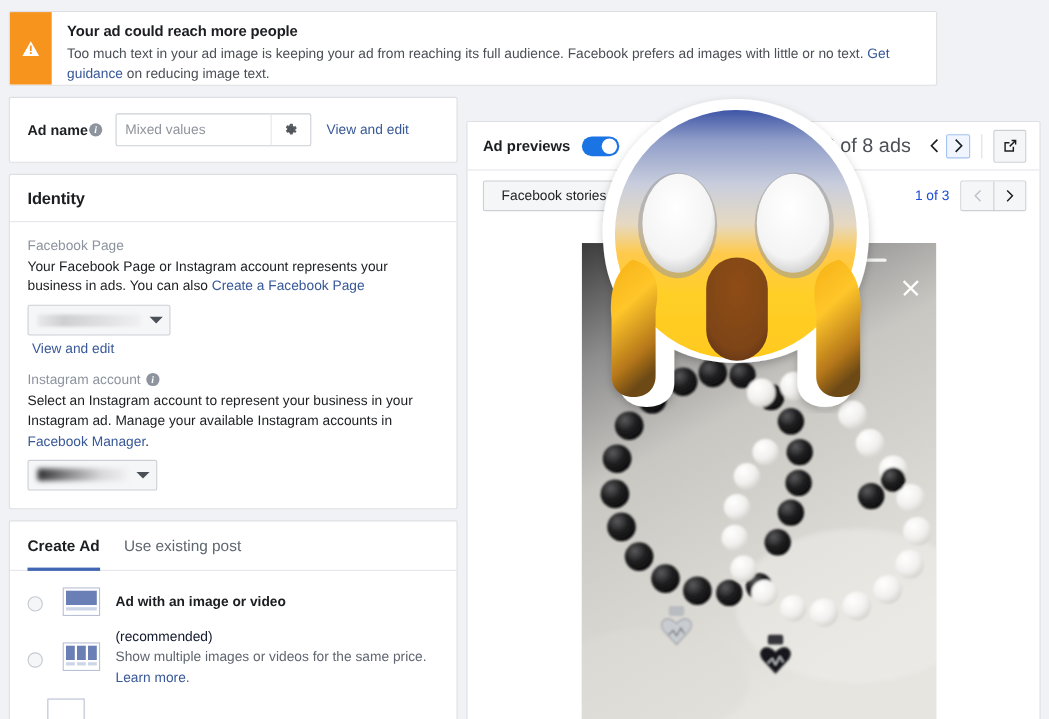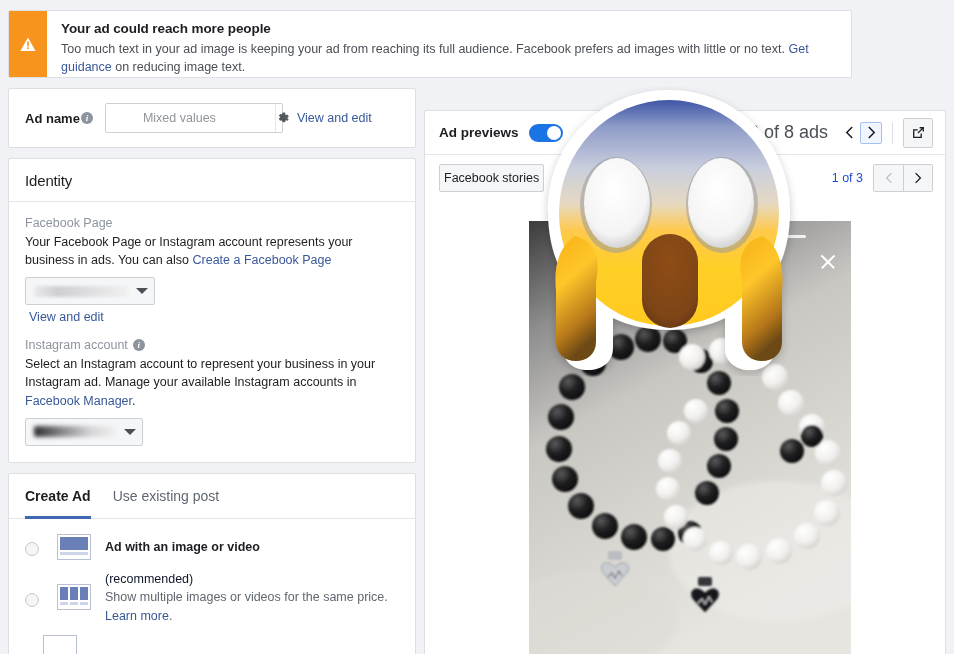--- a/index.html
+++ b/index.html
@@ -67,35 +67,35 @@
     line-height: 1; font-family: "Liberation Serif", serif;
   }
   .adname-input {
     flex: 0 0 auto; width: 178px; height: 30px; margin-left: 12px;
     border: 1px solid #ccd0d5; border-radius: 2px; background: #fff;
     display: flex; align-items: center; position: relative;
   }
   .adname-input input {
     border: 0; outline: 0; background: transparent;
     height: 100%; width: 140px; padding: 0 8px;
-    font-family: inherit; font-size: 12.5px; color: #1c1e21; margin-left: 29px;
+    font-family: inherit; font-size: 12.5px; color: #1c1e21;
   }
   .adname-input input::placeholder { color: #90949c; }
   .gear-btn {
     width: 36px; height: 28px; border-left: 1px solid #e4e6eb;
     display: flex; align-items: center; justify-content: center;
     cursor: pointer; background: transparent;
   }
   .adname-view { margin-left: 14px; font-size: 12.5px; }
 
   
   .card-header {
     padding: 13px 16px 12px 16px;
     border-bottom: 1px solid #e5e6eb;
-    font-size: 15px; font-weight: normal; color: #1c1e21;
+    font-size: 15px; font-weight: bold; color: #1c1e21;
     letter-spacing: -0.15px;
   }
   .card-body { padding: 14px 16px 16px 16px; }
   .field-label {
     font-size: 12.5px; color: #8d949e; margin-bottom: 3px;
     display: flex; align-items: center; gap: 5px;
   }
   .field-desc {
     font-size: 12.5px; color: #1c1e21; line-height: 1.45;
     margin-bottom: 8px; max-width: 372px;
@@ -188,21 +188,21 @@
     cursor: pointer;
   }
 
   .prev-sub {
     height: 46px; display: flex; align-items: center;
     padding: 0 12px 0 14px;
   }
   .fmt-select {
     height: 28px; border: 1px solid #ccd0d5; border-radius: 2px;
     background: #f5f6f7; display: flex; align-items: center;
-    padding: 0 4px; font-size: 12.5px; color: #1c1e21; cursor: pointer;
+    padding: 0 16px; font-size: 12.5px; color: #1c1e21; cursor: pointer;
     max-width: 135px; overflow: hidden; white-space: nowrap;
   }
   .pager { margin-left: auto; display: flex; align-items: center; }
   .pager-label { font-size: 12.5px; color: #1d4ed8; margin-right: 10px; }
   .pager-grp { display: flex; border: 1px solid #ccd0d5; border-radius: 2px; overflow: hidden; }
   .pager-btn {
     width: 29px; height: 26px; background: #f5f6f7;
     display: flex; align-items: center; justify-content: center; cursor: pointer;
   }
   .pager-btn + .pager-btn { border-left: 1px solid #ccd0d5; }

